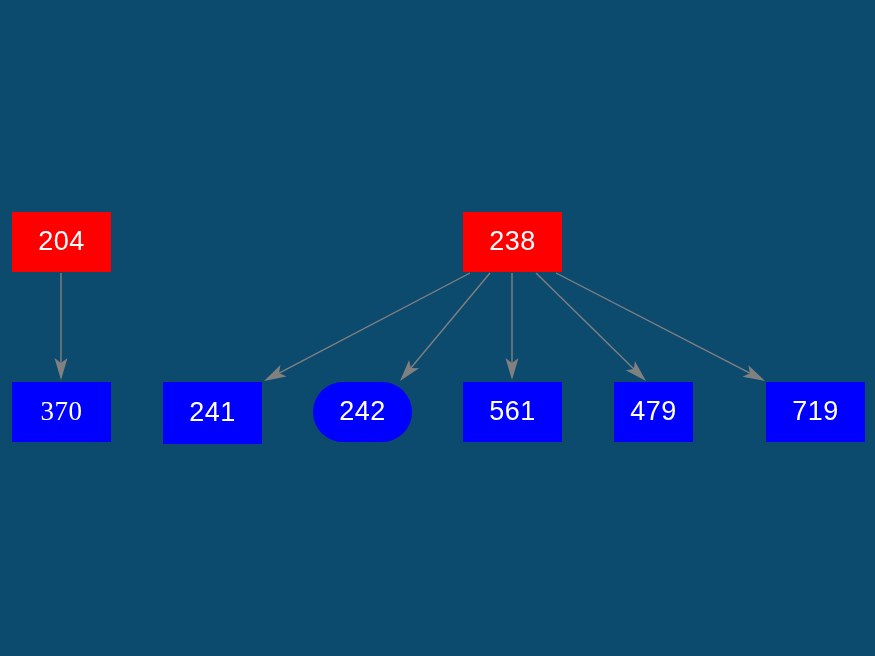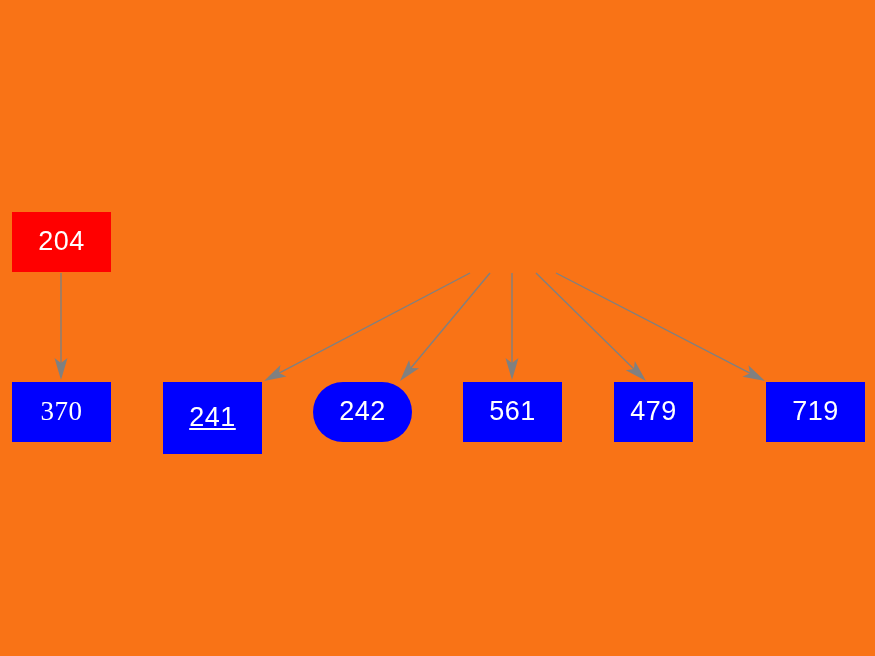--- a/index.html
+++ b/index.html
@@ -41,44 +41,47 @@
     user-select: none;
   }
   .node-label {
     display: block;
     padding-bottom: 2px;
   }
 </style>
 </head>
 <body style="background: rgb(255, 255, 255);">
 
-<div id="canvas" style="background: #f97316;">
+<div id="canvas" style="background: #0c4a6e;">
 
   <svg id="edge-layer" viewBox="0 0 875 656" width="875" height="656">
       <line x1="61" y1="273" x2="61" y2="363" stroke="#808080" stroke-width="1.4"></line>
       <polygon points="61,380 54.5,358 61,363 67.5,358" fill="#808080"></polygon>
       <line x1="470" y1="273" x2="279.05627398534" y2="373.1064194639965" stroke="#808080" stroke-width="1.4"></line>
       <polygon points="264,381 280.4664561290269,365.0279674884243 279.05627398534,373.1064194639965 286.5027235977355,376.5415887713313" fill="#808080"></polygon>
       <line x1="490" y1="273" x2="410.8831347942962" y2="367.9402382468446" stroke="#808080" stroke-width="1.4"></line>
       <polygon points="400,381 409.09061847523566,359.9379332510386 410.8831347942962,367.9402382468446 419.0774951100015,368.26033044667685" fill="#808080"></polygon>
       <line x1="512" y1="273" x2="512" y2="363" stroke="#808080" stroke-width="1.4"></line>
       <polygon points="512,380 505.5,358 512,363 518.5,358" fill="#808080"></polygon>
       <line x1="536" y1="273" x2="633.8694125037349" y2="369.0899686400306" stroke="#808080" stroke-width="1.4"></line>
       <polygon points="646,381 625.7477571319039,370.2251840474351 633.8694125037349,369.0899686400306 634.8554281718805,360.94885243264406" fill="#808080"></polygon>
       <line x1="556" y1="273" x2="749.8972507601715" y2="373.19570852678726" stroke="#808080" stroke-width="1.4"></line>
       <polygon points="765,381 742.4712718910524,376.6749092734238 749.8972507601715,373.19570852678726 748.439259488215,365.1257480900255" fill="#808080"></polygon>
     </svg>
 
   <div class="node" style="left: 12px; top: 212px; width: 99px; height: 60px; background: rgb(255, 0, 0); color: rgb(255, 255, 255);">
     <span class="node-label">204</span>
   </div>
+  <div class="node" style="left: 463px; top: 212px; width: 99px; height: 60px; background: rgb(255, 0, 0); color: rgb(255, 255, 255);">
+    <span class="node-label">238</span>
+  </div>
   <div class="node" style="left: 12px; top: 382px; width: 99px; height: 60px; background: rgb(0, 0, 255); color: rgb(255, 255, 255); font-family: Liberation Serif, serif;">
     <span class="node-label">370</span>
   </div>
-  <div class="node" style="left: 163px; top: 382px; width: 99px; height: 72px; background: rgb(0, 0, 255); color: rgb(255, 255, 255); text-decoration: underline;">
+  <div class="node" style="left: 163px; top: 382px; width: 99px; height: 62px; background: rgb(0, 0, 255); color: rgb(255, 255, 255);">
     <span class="node-label">241</span>
   </div>
   <div class="node" style="left: 313px; top: 382px; width: 99px; height: 60px; background: rgb(0, 0, 255); color: rgb(255, 255, 255); border-radius: 30px;">
     <span class="node-label">242</span>
   </div>
   <div class="node" style="left: 463px; top: 382px; width: 99px; height: 60px; background: rgb(0, 0, 255); color: rgb(255, 255, 255);">
     <span class="node-label">561</span>
   </div>
   <div class="node" style="left: 614px; top: 382px; width: 79px; height: 60px; background: rgb(0, 0, 255); color: rgb(255, 255, 255);">
     <span class="node-label">479</span>

